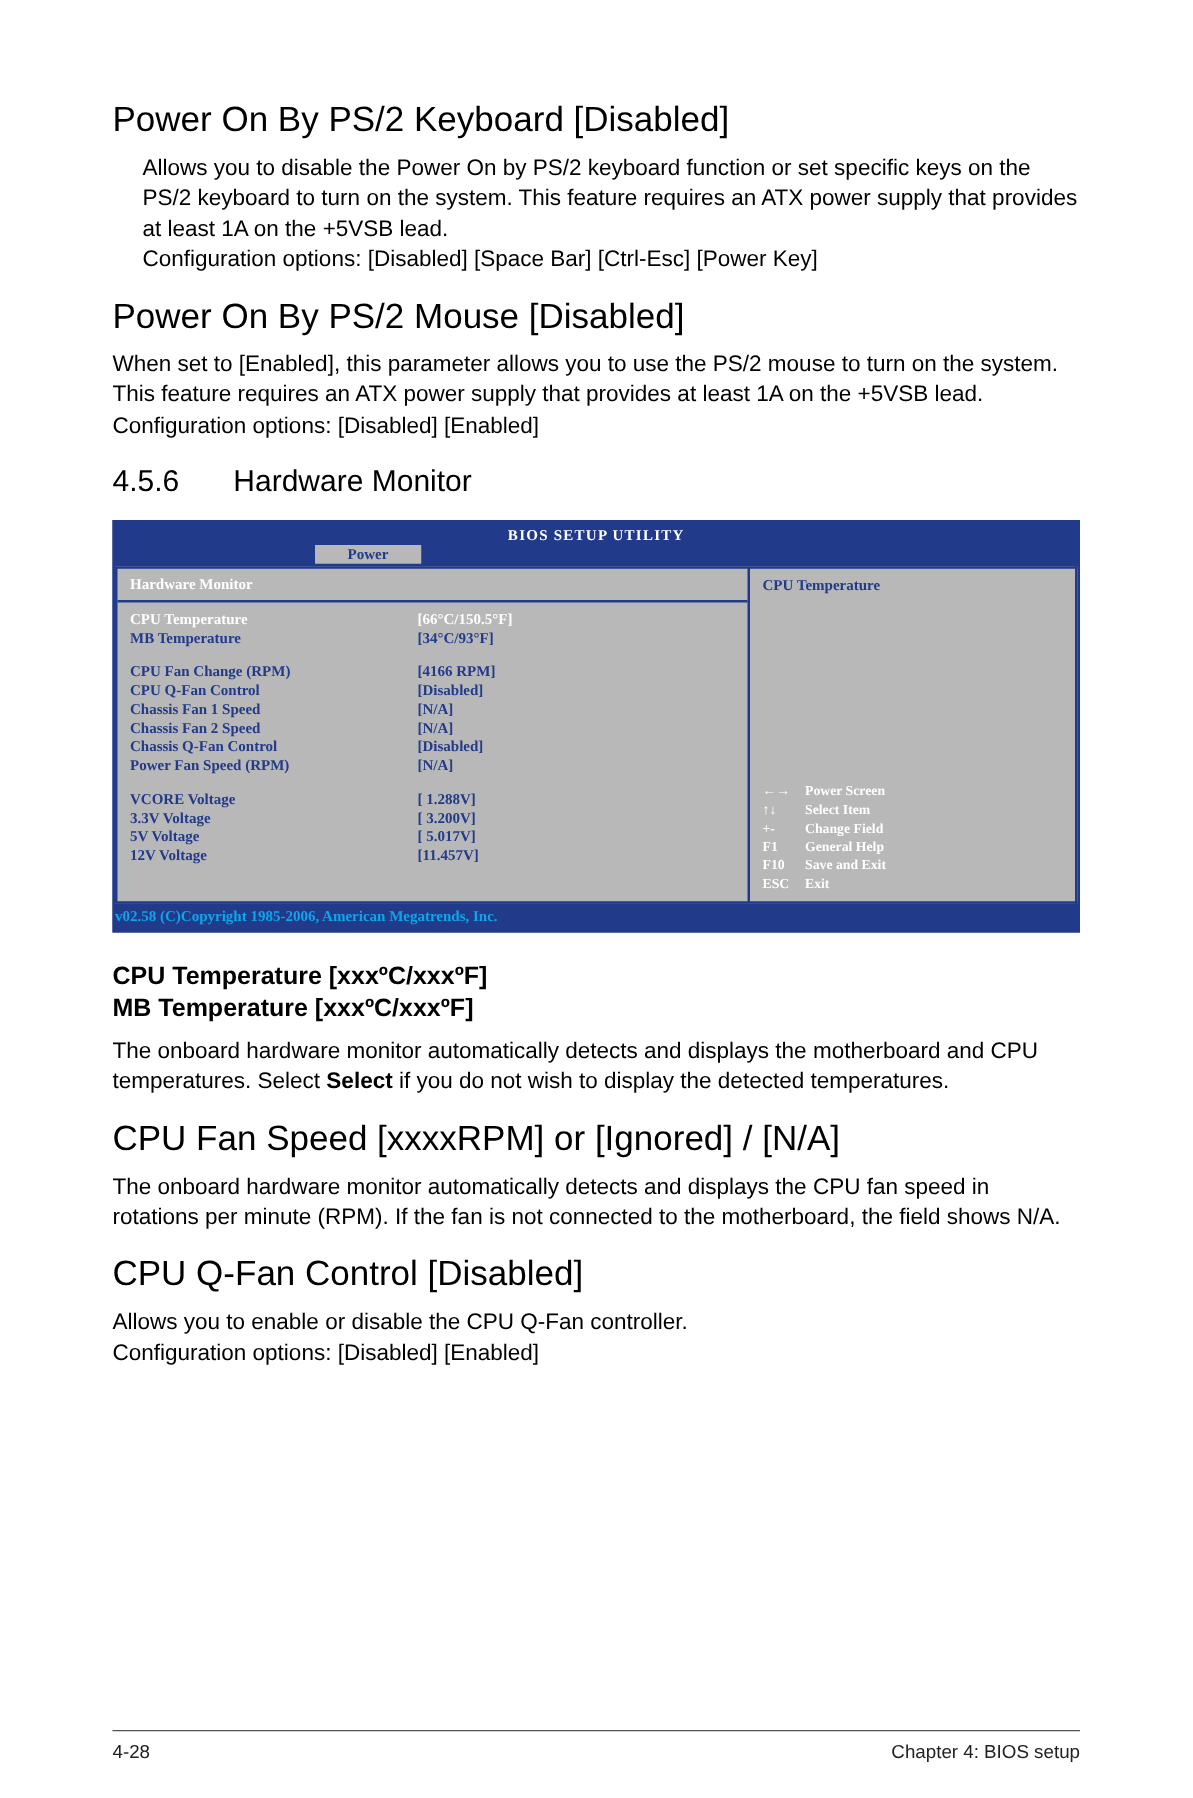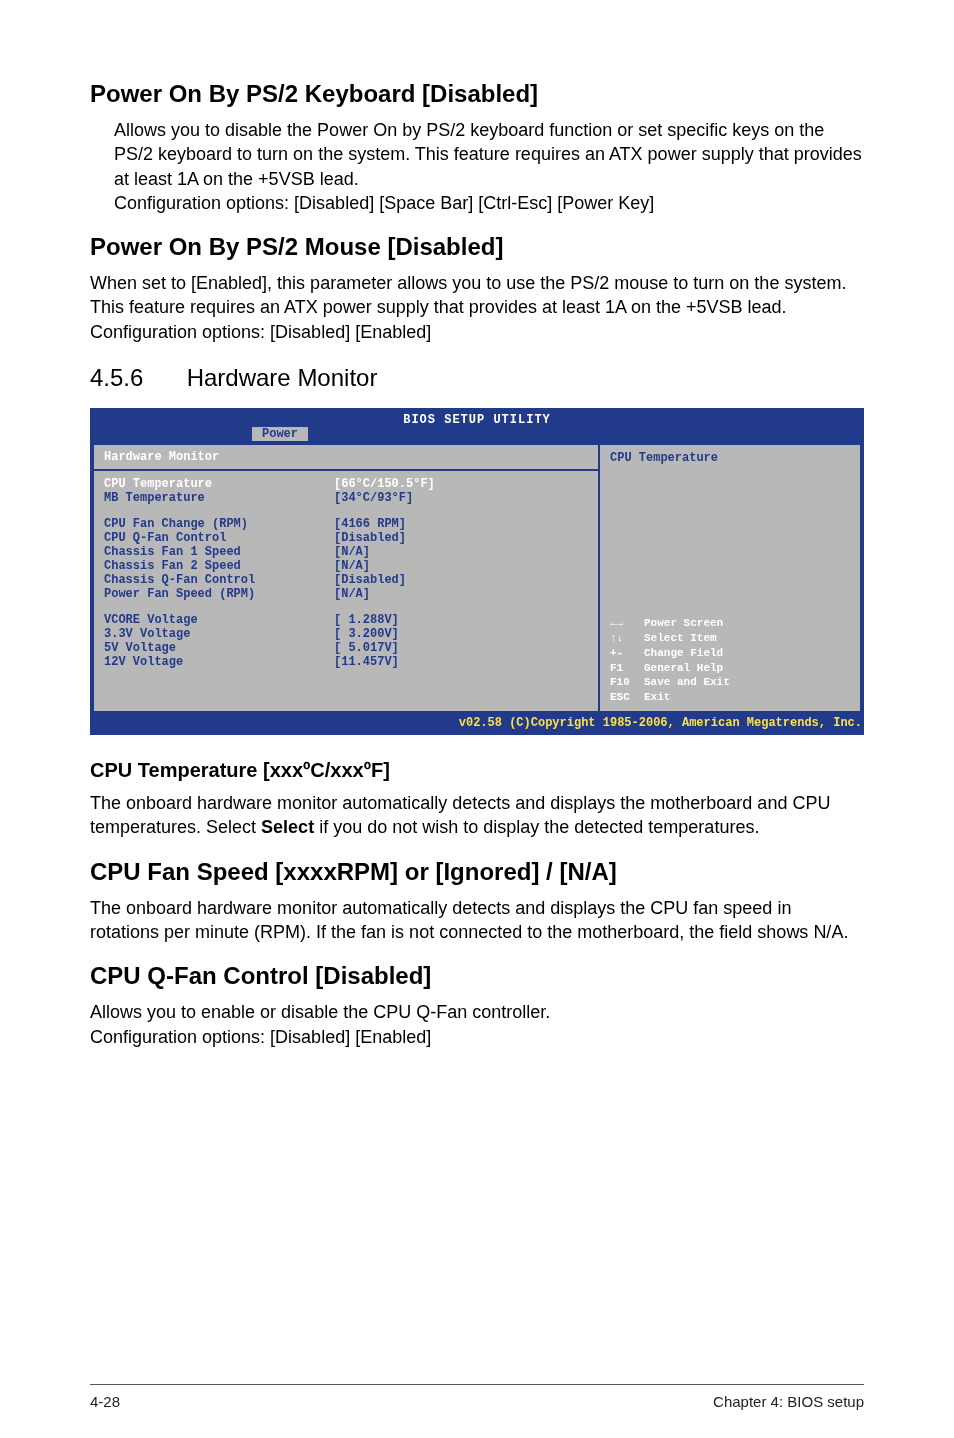--- a/index.html
+++ b/index.html
@@ -1,38 +1,38 @@
 <!DOCTYPE html>
 <html><head>
 <meta charset="utf-8">
 <style>
   * { box-sizing: border-box; margin: 0; padding: 0; }
   html, body { width: 954px; background: #fff; font-family: Arial, Helvetica, sans-serif; color: #000; }
   .page { width: 954px; min-height: 1438px; padding: 80px 90px 30px 90px; position: relative; }
-  h3.bold { font-size: 24px; font-weight: bold; margin-bottom: 10px; }
+  h3.bold { font-size: 28px; font-weight: normal; margin-bottom: 10px; }
   p.body { font-size: 18px; line-height: 1.35; margin-bottom: 18px; }
   h2.section { font-size: 24px; font-weight: normal; margin: 20px 0 16px 0; }
   .section-num { display: inline-block; width: 90px; }
-  .bios-box { border: 2px solid #223a8a; margin: 6px 0 22px 0; display: flex; flex-direction: column; font-family: Liberation Mono, monospace; font-size: 12px; font-weight: bold; background: #223a8a; }
+  .bios-box { border: 2px solid #223a8a; margin: 6px 0 22px 0; display: flex; flex-direction: column; font-family: Liberation Serif, serif; font-size: 12px; font-weight: bold; background: #223a8a; }
   .bios-titlebar { background: #223a8a; color: #fff; text-align: center; padding: 3px 0 0 0; letter-spacing: 1px; }
   .bios-tabs { background: #223a8a; color: #fff; padding: 0 0 2px 160px; }
-  .bios-tabs span.tab { background: #b8b8b8; color: #223a8a; padding: 0 10px; display: inline-block; }
+  .bios-tabs span.tab { background: #b8b8b8; color: #223a8a; padding: 0 26px; display: inline-block; }
   .bios-body { display: flex; height: 270px; }
   .bios-left { flex: 2.1; background: #b8b8b8; border-right: 2px solid #223a8a; border-top: 2px solid #223a8a; border-left: 2px solid #223a8a; border-bottom: 2px solid #223a8a; display: flex; flex-direction: column; color: #223a8a; }
   .bios-right { flex: 1; background: #b8b8b8; border-top: 2px solid #223a8a; border-right: 2px solid #223a8a; border-bottom: 2px solid #223a8a; padding: 6px 10px; display: flex; flex-direction: column; justify-content: space-between; color: #223a8a; }
   .bios-subtitle { border-bottom: 2px solid #223a8a; padding: 5px 10px; color: #fff; }
   .bios-list { padding: 6px 10px; flex: 1; }
   .bios-row { display: flex; }
   .bios-row.white { color: #fff; }
   .bios-row .lbl { width: 230px; }
   .bios-row .val { }
   .bios-spacer { height: 12px; }
   .nav-block { color: #fff; font-size: 11px; line-height: 1.35; }
   .nav-block .icons { display:inline-block; width:34px; vertical-align: top; }
-  .bios-footer { background: #223a8a; color: #fde047; text-align: right; padding: 3px 0; }
+  .bios-footer { background: #223a8a; color: #0ea5e9; text-align: left; padding: 3px 0; }
 
   .two-line-heading { font-size: 20px; font-weight: bold; line-height: 1.3; margin-bottom: 8px; }
   .footer { width: 774px; border-top: 1px solid #555; padding-top: 8px; display: flex; justify-content: space-between; font-size: 15px; color: #222; position: absolute; bottom: 28px; left: 90px; }
 </style>
 </head>
 <body>
 
 <div class="page">
 
   <h3 class="bold">Power On By PS/2 Keyboard [Disabled]</h3>
@@ -118,20 +118,21 @@
             <div><span class="icons">F10</span><span>Save and Exit</span></div>
             <div><span class="icons">ESC</span><span>Exit</span></div>
           </div>
       </div>
     </div>
     <div class="bios-footer">v02.58 (C)Copyright 1985-2006, American Megatrends, Inc.</div>
   </div>
 
   <div class="two-line-heading">
     <div>CPU Temperature [xxxºC/xxxºF]</div>
+    <div>MB Temperature [xxxºC/xxxºF]</div>
   </div>
   <p class="body">
     <span>The onboard hardware monitor automatically detects and displays the motherboard and CPU temperatures. Select </span><b>Select</b><span> if you do not wish to display the detected temperatures.</span>
   </p>
 
   <h3 class="bold">CPU Fan Speed [xxxxRPM] or [Ignored] / [N/A]</h3>
   <p class="body">The onboard hardware monitor automatically detects and displays the CPU fan speed in rotations per minute (RPM). If the fan is not connected to the motherboard, the field shows N/A.</p>
 
   <h3 class="bold">CPU Q-Fan Control [Disabled]</h3>
   <p class="body" style="white-space: pre-line;">Allows you to enable or disable the CPU Q-Fan controller.

